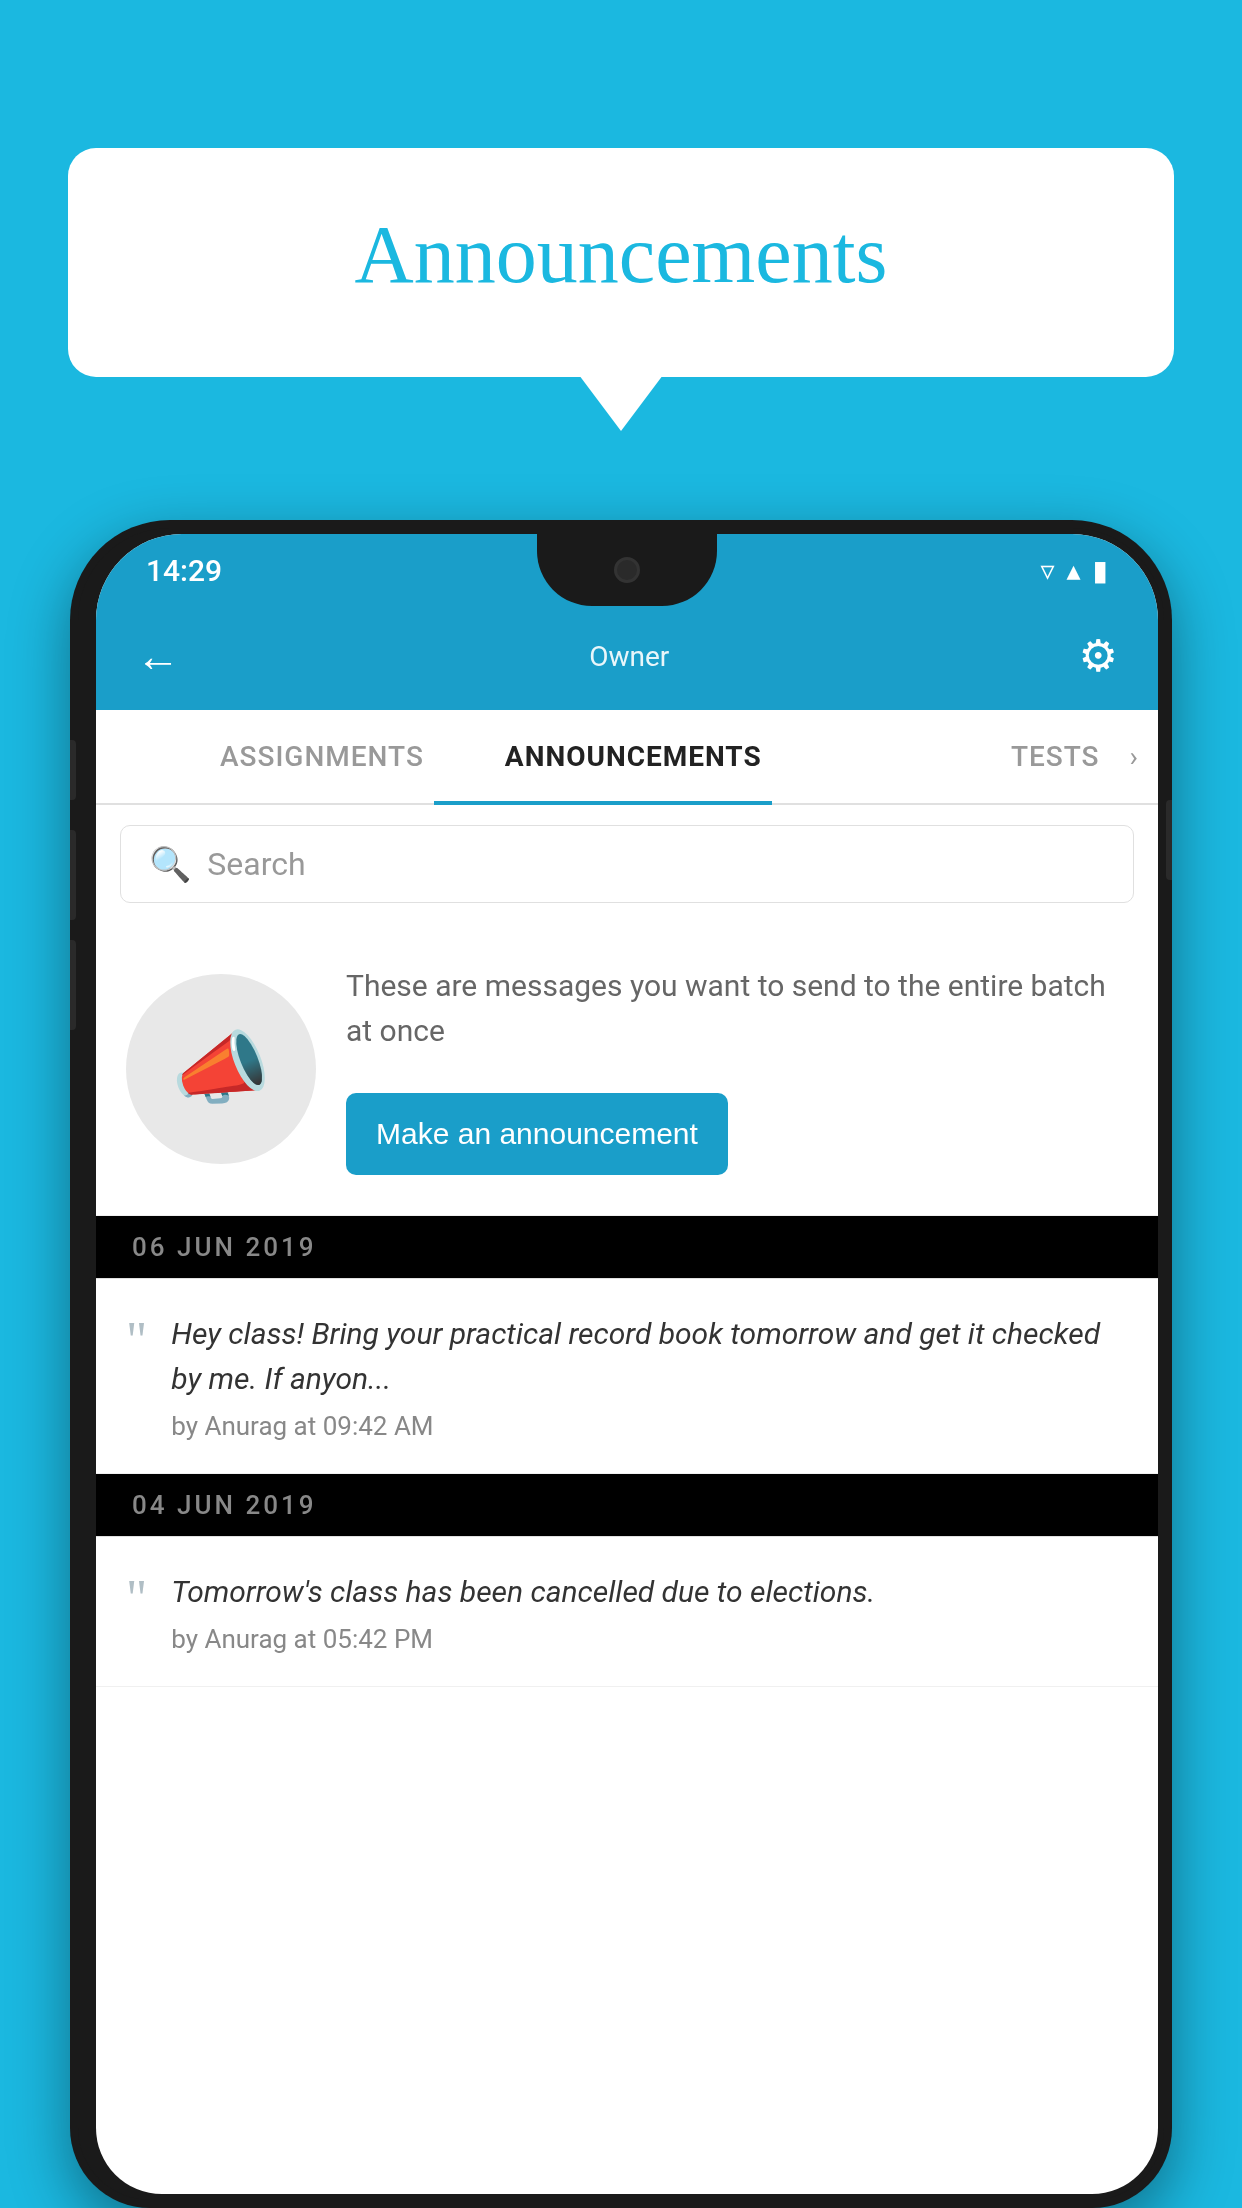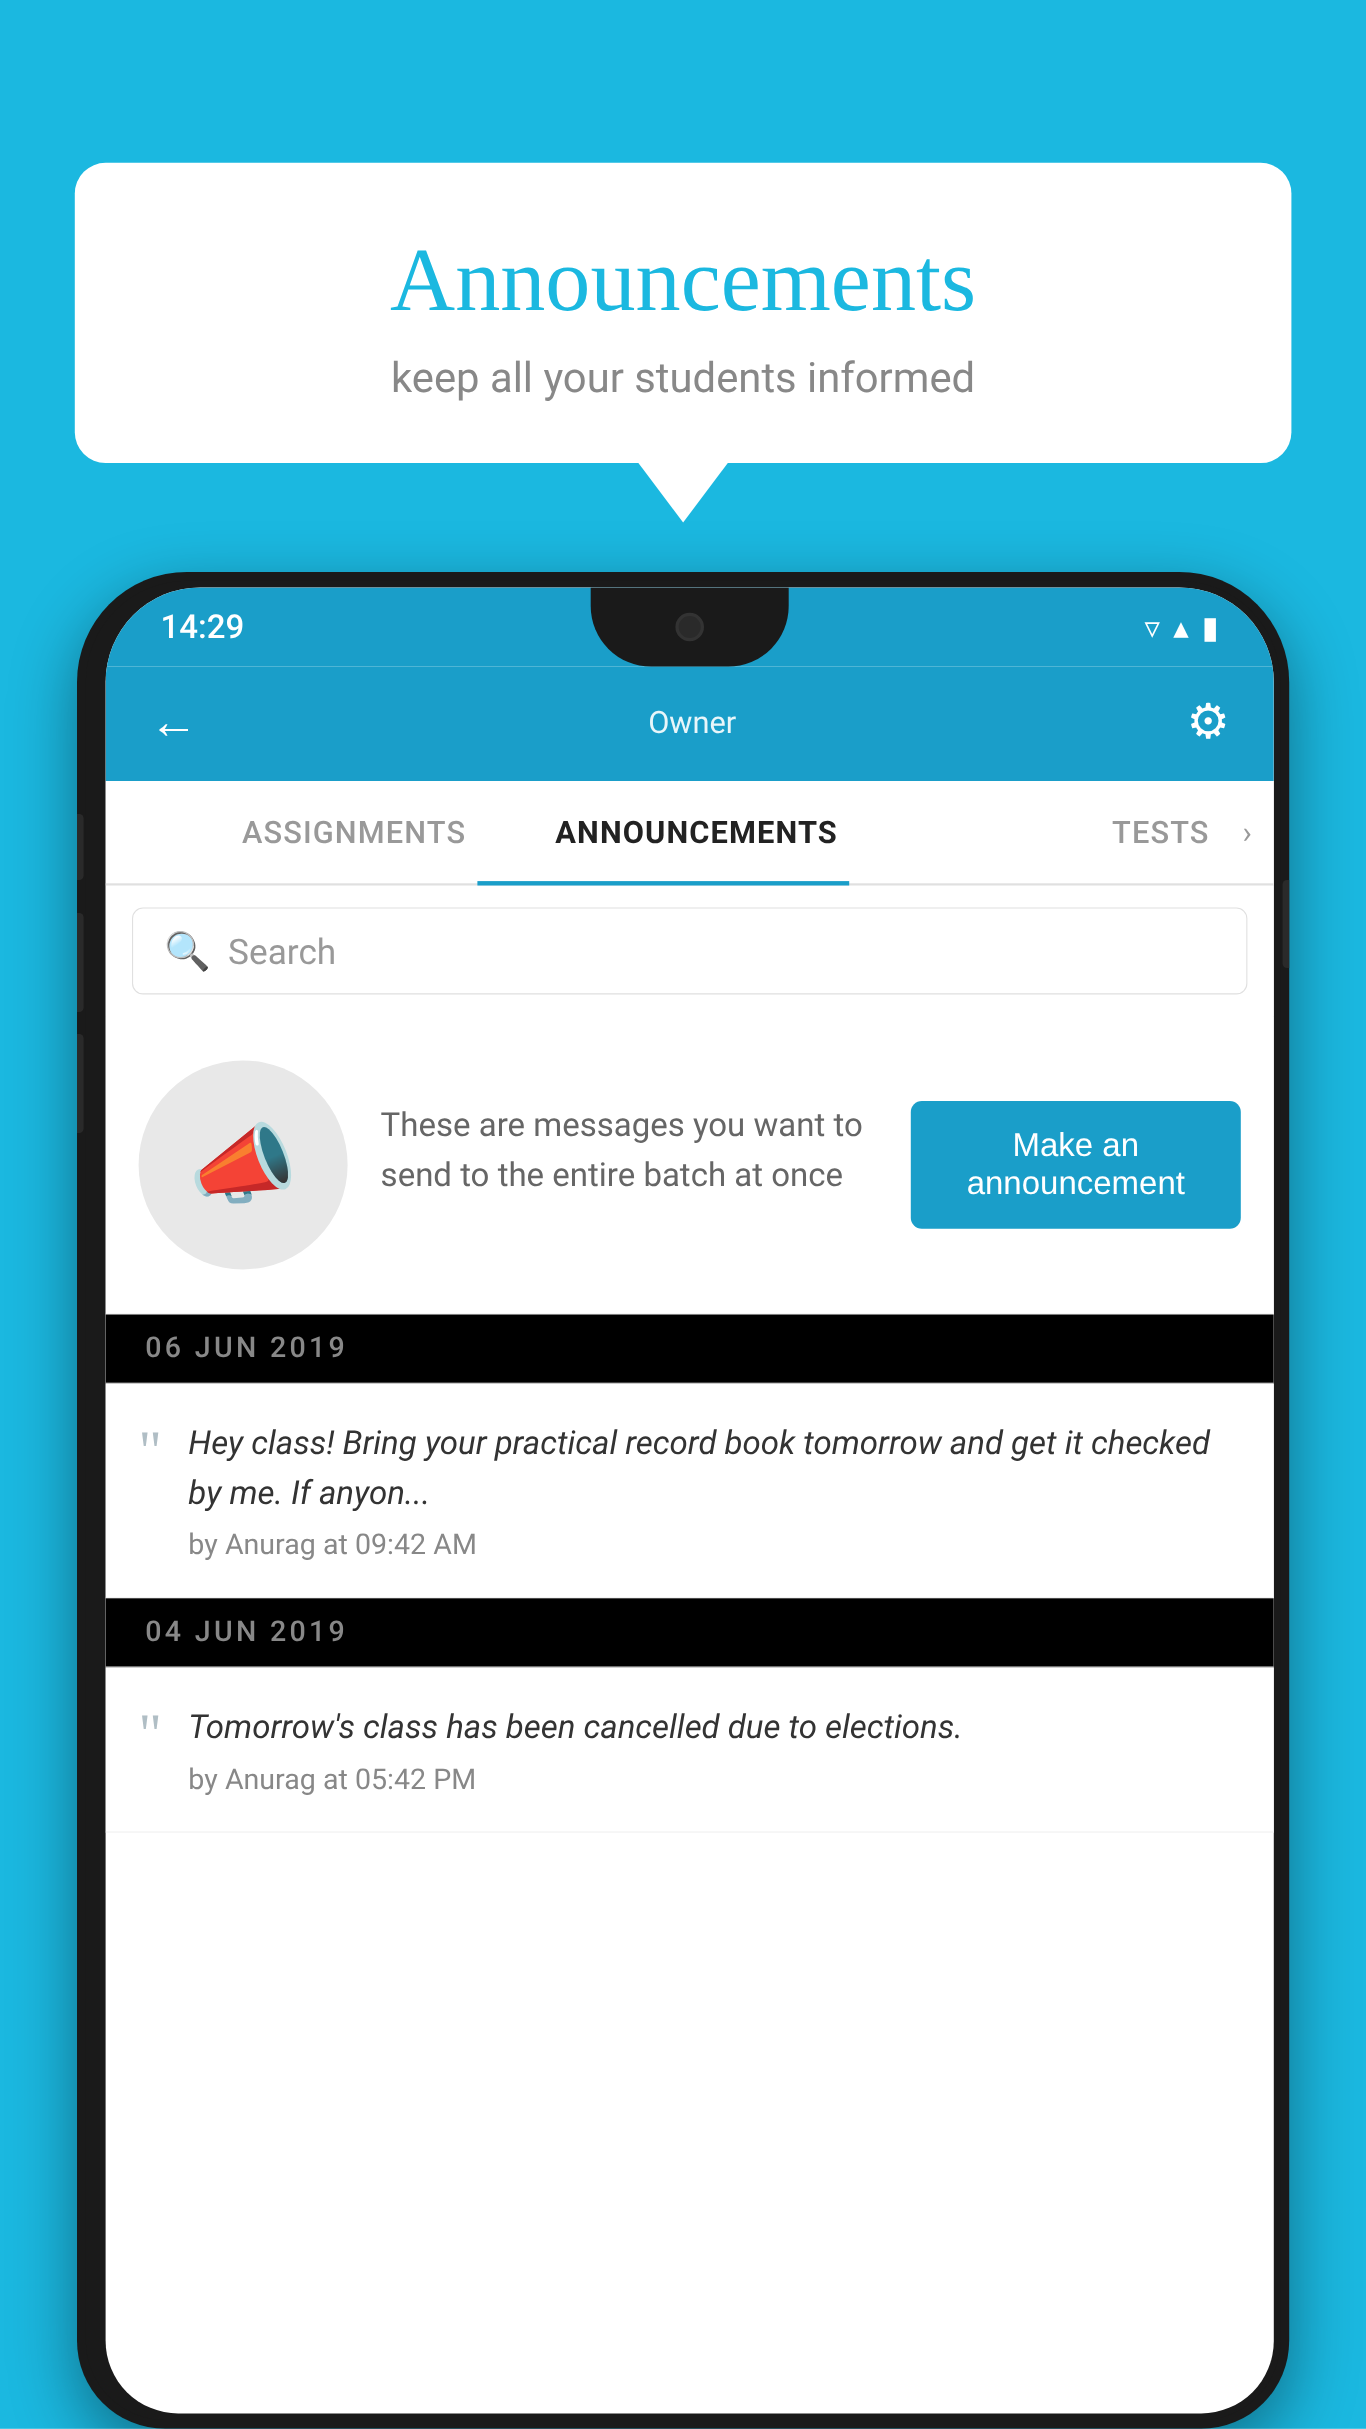--- a/index.html
+++ b/index.html
@@ -283,21 +283,21 @@
     }
 
     .megaphone-sym {
       font-size: 80px;
       color: #666;
     }
 
     .cta-right {
       flex: 1;
       display: flex;
-      flex-direction: row;
+      flex-direction: column;
       gap: 40px;
     }
 
     .cta-text {
       font-size: 30px;
       color: #666;
       line-height: 1.5;
     }
 
     .cta-button {
@@ -407,21 +407,20 @@
       border-radius: 4px;
       z-index: 3;
     }
   </style>
 </head>
 <body>
 
 <div class="speech-bubble-container">
   <div class="speech-bubble">
     <div class="speech-bubble-title">Announcements</div>
-    <div class="speech-bubble-subtitle">keep all your students informed</div>
   </div>
   <div class="speech-bubble-arrow"></div>
 </div>
 
 <div class="phone-container">
   <div class="phone-frame">
 
     <div class="phone-side-btn-right"></div>
     <div class="phone-side-btn-left1"></div>
     <div class="phone-side-btn-left2"></div>

